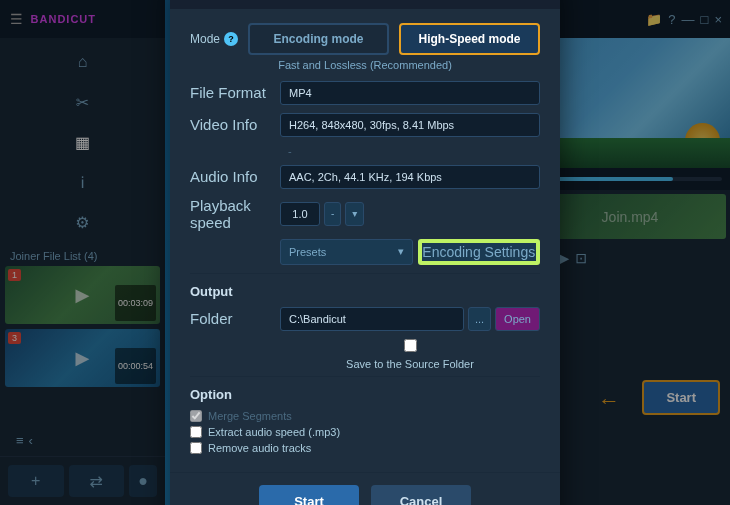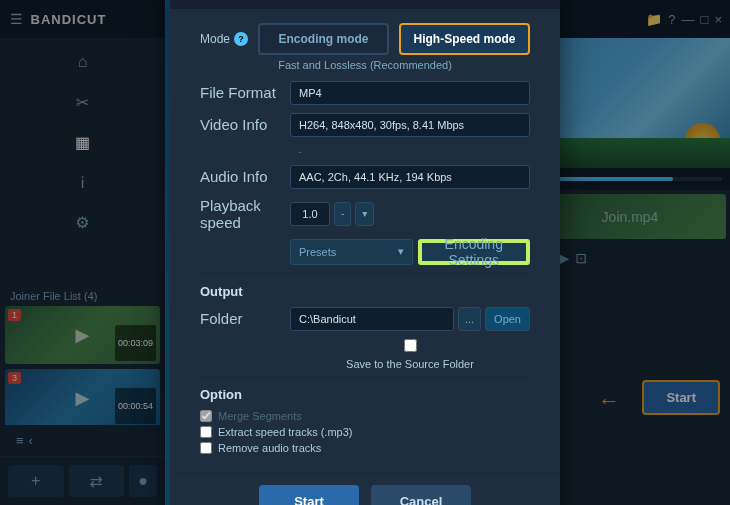--- a/index.html
+++ b/index.html
@@ -43,23 +43,23 @@
     .sidebar-header {
       background: #0f1e2d;
       padding: 8px 10px;
       display: flex;
       align-items: center;
       gap: 8px;
       height: 38px;
     }
 
     .sidebar-logo {
-      color: #e5e5e5;
+      color: #d946ef;
       font-weight: bold;
-      font-size: 13px;
+      font-size: 11px;
       letter-spacing: 1px;
     }
 
     .hamburger {
       color: #aaa;
       font-size: 14px;
       cursor: pointer;
     }
 
     .sidebar-icons {
@@ -86,21 +86,20 @@
     .file-list-area {
       flex: 1;
       padding: 5px;
       overflow: hidden;
     }
 
     .file-list-title {
       color: #7baac8;
       font-size: 11px;
       padding: 4px 5px;
-      margin-top: 40px;
     }
 
     .video-thumb {
       background: #0f2030;
       border-radius: 3px;
       margin-bottom: 5px;
       overflow: hidden;
       position: relative;
     }
 
@@ -341,21 +340,21 @@
     .modal-titlebar {
       background: #162030;
       padding: 8px 12px;
       display: flex;
       align-items: center;
       justify-content: space-between;
       height: 34px;
     }
 
     .modal-body {
-      padding: 14px 30px;
+      padding: 14px 20px;
     }
 
     
     .mode-row {
       display: flex;
       align-items: center;
       gap: 10px;
       margin-bottom: 4px;
     }
 
@@ -540,21 +539,21 @@
       border: 1px solid #2a4a6a;
       border-radius: 3px;
       color: #7baac8;
       font-size: 11px;
       height: 24px;
       padding: 0 6px;
       cursor: pointer;
     }
 
     .folder-open-btn {
-      background: #0c4a6e;
+      background: #701a75;
       border: 1px solid #2a4a6a;
       border-radius: 3px;
       color: #7baac8;
       font-size: 11px;
       height: 24px;
       padding: 0 8px;
       cursor: pointer;
     }
 
     .checkbox-row {
@@ -822,21 +821,21 @@
 
       <div class="section-title">Option</div>
 
       <div class="checkbox-row">
         <input type="checkbox" checked="" disabled="" style="">
         <label class="checkbox-label disabled">Merge Segments</label>
       </div>
 
       <div class="checkbox-row">
         <input type="checkbox" style="">
-        <label class="checkbox-label">Extract speed tracks (.mp3)</label>
+        <label class="checkbox-label">Extract audio speed (.mp3)</label>
       </div>
 
       <div class="checkbox-row">
         <input type="checkbox" style="">
         <label class="checkbox-label">Remove audio tracks</label>
       </div>
     </div>
 
     <div class="modal-footer">
       <button class="footer-btn start">Start</button>

